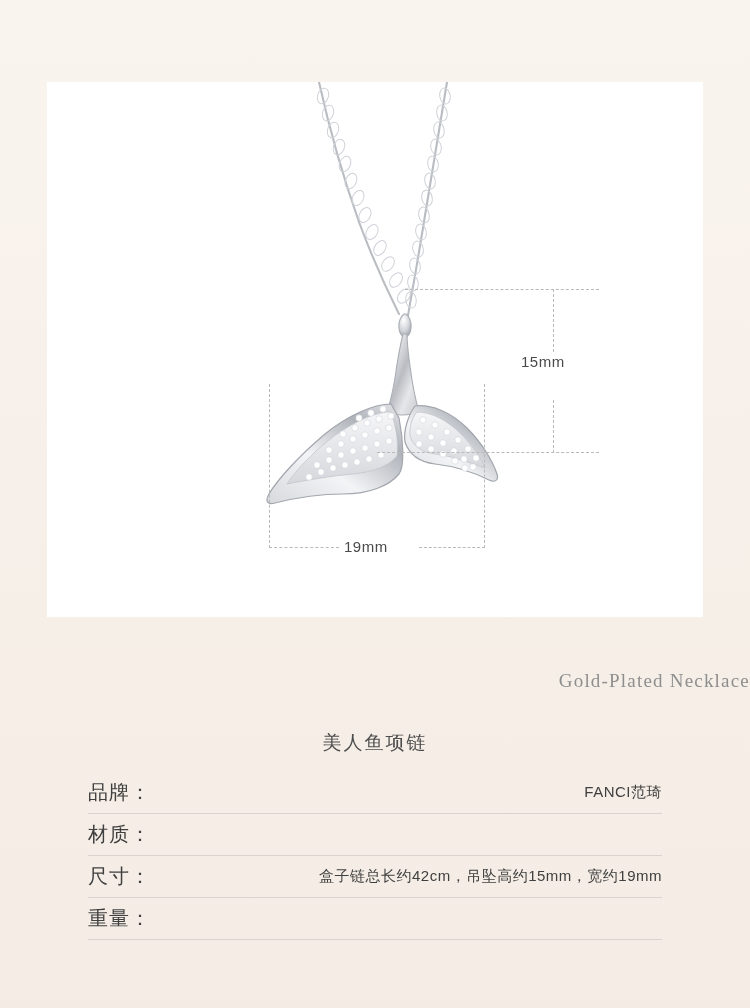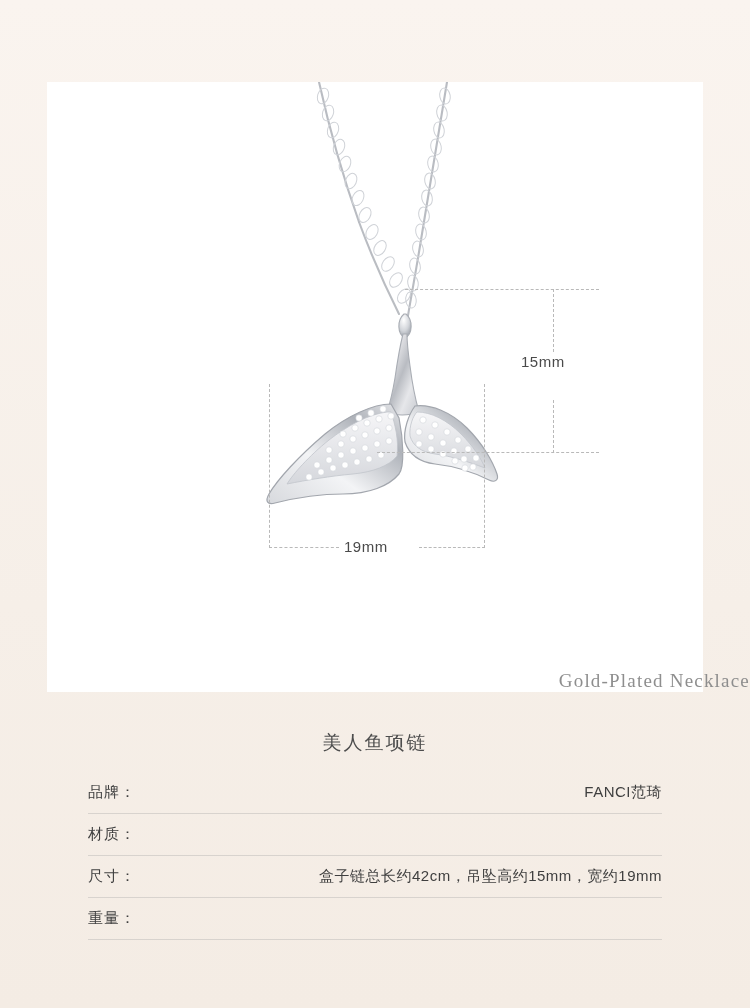--- a/index.html
+++ b/index.html
@@ -19,21 +19,21 @@
     height: 1008px;
     background: linear-gradient(180deg, #faf4ef 0%, #f6efe8 60%, #f4ece4 100%);
   }
 
   
   .photo-card {
     position: absolute;
     left: 47px;
     top: 82px;
     width: 656px;
-    height: 610px;
+    height: 535px;
     background: #ffffff;
     overflow: hidden;
   }
   .photo-inner {
     position: absolute;
     inset: 0;
   }
 
   
   .dim-line {
@@ -91,21 +91,21 @@
     height: 41px;
     border-bottom: 1px solid #d8d3ce;
     display: flex;
     align-items: center;
     justify-content: space-between;
   }
   .spec-row:last-child {
     border-bottom: 1px solid #d8d3ce;
   }
   .spec-label {
-    font-size: 15px;
+    font-size: 20px;
     color: #3f3f3f;
     letter-spacing: 1px;
     white-space: nowrap;
   }
   .spec-value {
     font-size: 15px;
     color: #3f3f3f;
     letter-spacing: .5px;
     white-space: nowrap;
     text-align: right;

